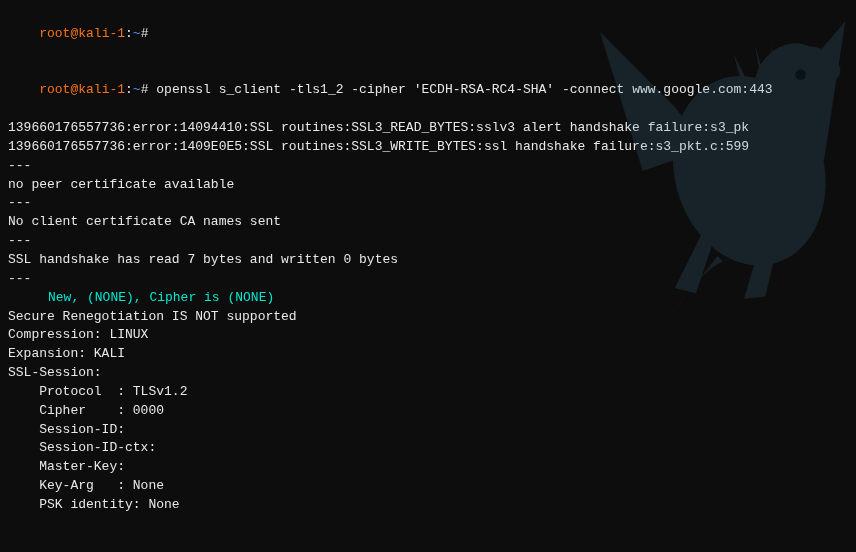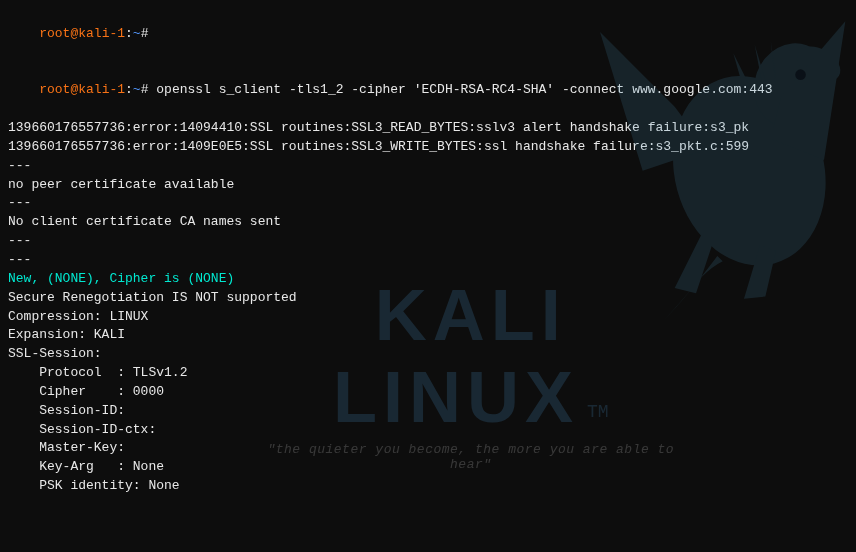--- a/index.html
+++ b/index.html
@@ -21,21 +21,21 @@
       overflow: hidden;
     }
     .line {
       line-height: 1.45;
       white-space: pre;
     }
     .white { color: #e8e8e8; }
     .prompt-user { color: #f97316; }
     .prompt-sep { color: #e8e8e8; }
     .prompt-path { color: #5599ff; }
-    .cyan { color: #00e8d0; }
+    .cyan { color: #00e8d0; margin-left: 40px; }
 
     
     .watermark {
       position: absolute;
       right: 0px;
       top: 0px;
       width: 320px;
       height: 320px;
       opacity: 0.18;
       pointer-events: none;
@@ -105,45 +105,38 @@
       <polygon points="210,230 195,280 215,278 225,235"></polygon>
 
       <circle cx="248" cy="70" r="5" fill="#002244"></circle>
 
       <polygon points="200,80 185,50 195,85"></polygon>
       <polygon points="215,75 205,42 212,78"></polygon>
       <polygon points="225,72 220,38 224,74"></polygon>
     </g>
   </svg>
 
-  <div class="kali-text-watermark">
-    <div>
-      <span class="kali-big">KALI</span>
-      <span class="kali-linux">LINUX</span>
-      <span class="tm">TM</span>
-    </div>
-    <div class="tagline">"the quieter you become, the more you are able to hear"</div>
-  </div>
 
   <div class="line">
     <span class="prompt-user">root@kali-1</span><span class="prompt-sep">:</span><span class="prompt-path">~</span><span class="white">#</span>
   </div>
 
   <div class="line">
     <span class="prompt-user">root@kali-1</span><span class="prompt-sep">:</span><span class="prompt-path">~</span><span class="white"># openssl s_client -tls1_2 -cipher 'ECDH-RSA-RC4-SHA' -connect www.google.com:443</span>
   </div>
 
   <div id="output-lines">
       <div class="line"><span class="white">139660176557736:error:14094410:SSL routines:SSL3_READ_BYTES:sslv3 alert handshake failure:s3_pk</span></div>
       <div class="line"><span class="white">139660176557736:error:1409E0E5:SSL routines:SSL3_WRITE_BYTES:ssl handshake failure:s3_pkt.c:599</span></div>
       <div class="line"><span class="white">---</span></div>
       <div class="line"><span class="white">no peer certificate available</span></div>
       <div class="line"><span class="white">---</span></div>
       <div class="line"><span class="white">No client certificate CA names sent</span></div>
       <div class="line"><span class="white">---</span></div>
+      <div class="line"><span class="white">SSL handshake has read 7 bytes and written 0 bytes</span></div>
       <div class="line"><span class="white">---</span></div>
       <div class="line"><span class="cyan">New, (NONE), Cipher is (NONE)</span></div>
       <div class="line"><span class="white">Secure Renegotiation IS NOT supported</span></div>
       <div class="line"><span class="white">Compression: LINUX</span></div>
       <div class="line"><span class="white">Expansion: KALI</span></div>
       <div class="line"><span class="white">SSL-Session:</span></div>
       <div class="line"><span class="white">    Protocol  : TLSv1.2</span></div>
       <div class="line"><span class="white">    Cipher    : 0000</span></div>
       <div class="line"><span class="white">    Session-ID:</span></div>
       <div class="line"><span class="white">    Session-ID-ctx:</span></div>

